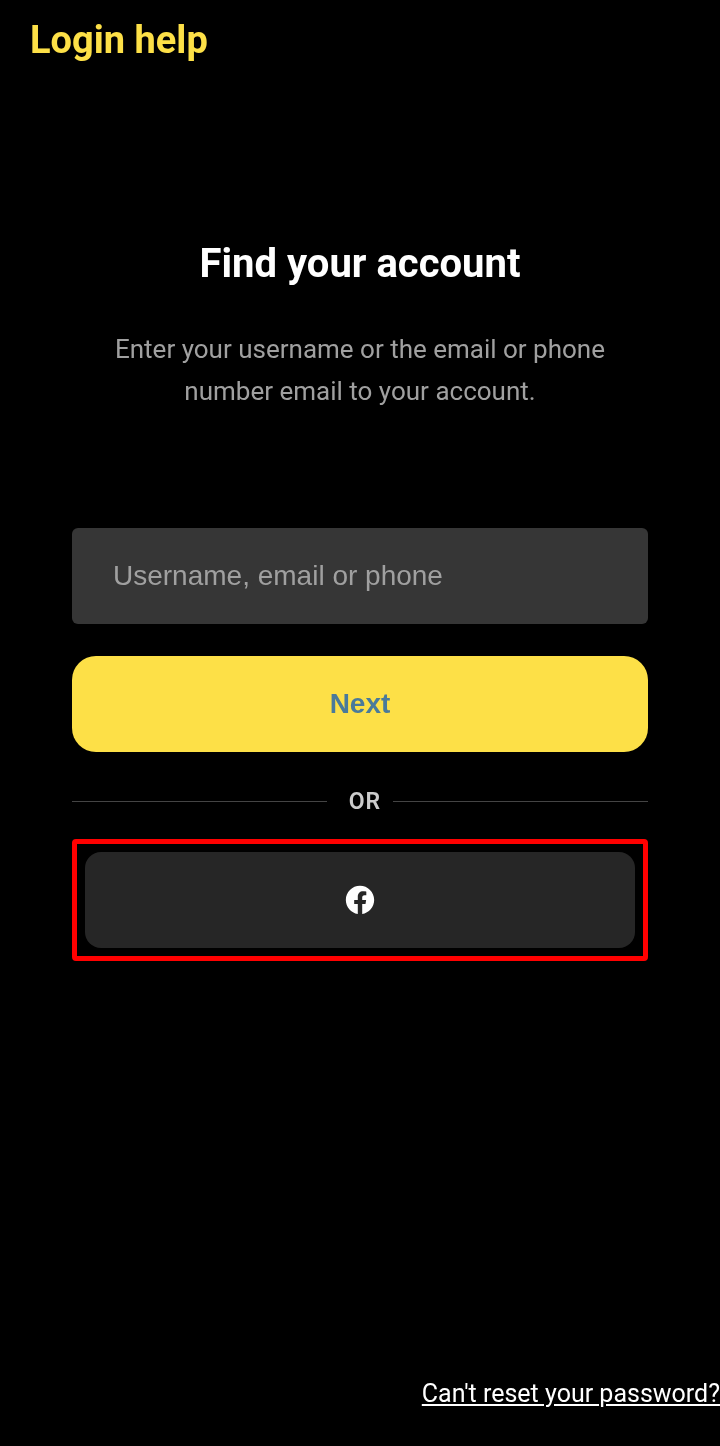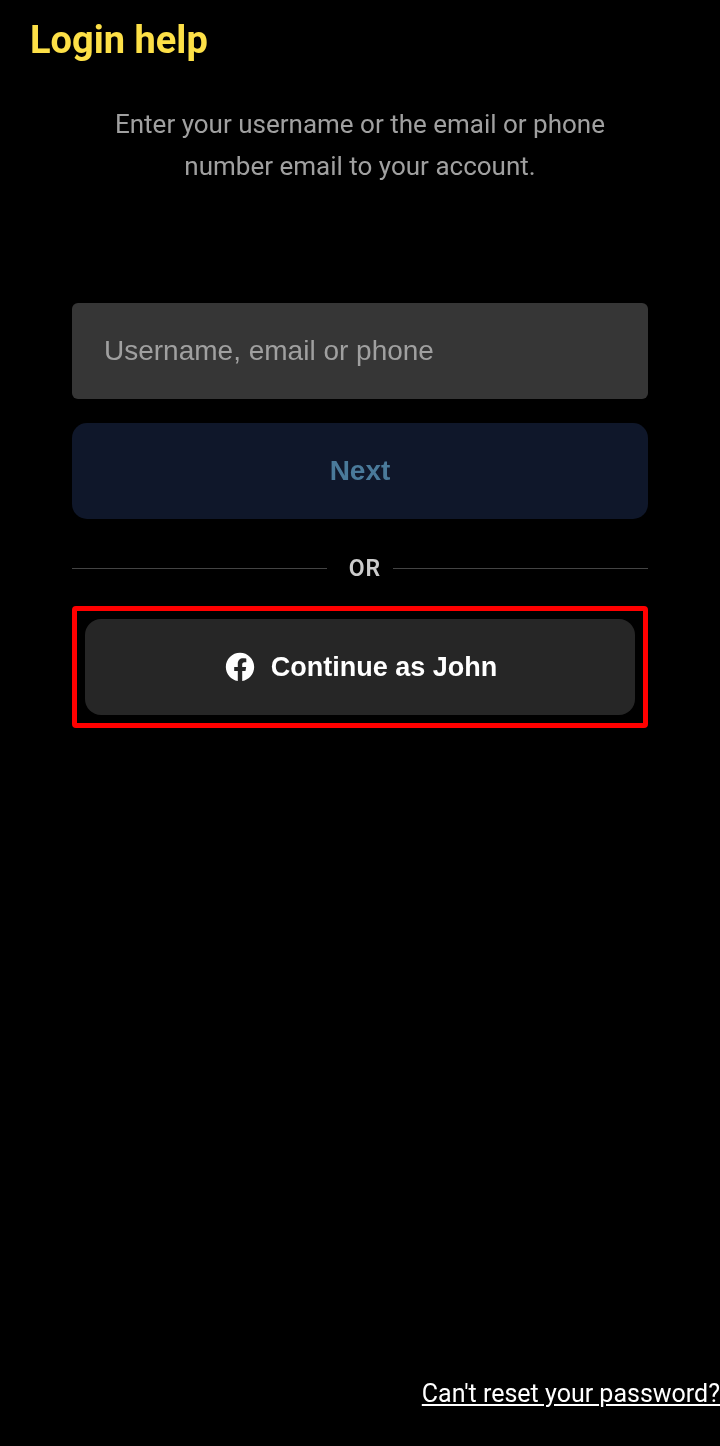--- a/index.html
+++ b/index.html
@@ -48,33 +48,33 @@
       margin-top: 116px;
     }
     .text-input {
       width: 100%;
       height: 96px;
       background: #363636;
       border: none;
       border-radius: 6px;
       color: #ffffff;
       font-size: 28px;
-      padding: 0 32px;
+      padding: 0 41px;
       outline: none;
     }
     .text-input::placeholder {
       color: #a0a0a0;
     }
     .next-button {
       width: 100%;
       height: 96px;
-      margin-top: 24px;
-      background: #0f172a;
+      margin-top: 32px;
+      background: #fde047;
       border: none;
-      border-radius: 15px;
+      border-radius: 24px;
       color: #4a7a9a;
       font-size: 28px;
       font-weight: 600;
       cursor: pointer;
     }
     .or-divider {
       display: flex;
       align-items: center;
       margin-top: 36px;
       gap: 12px;
@@ -129,20 +129,21 @@
     }
   </style>
 </head>
 <body>
 
 <div class="header">
   <h1 class="header-title">Login help</h1>
 </div>
 
 <div class="main">
+  <h2 class="find-heading">Find your account</h2>
   <p class="find-subtext">Enter your username or the email or phone number email to your account.</p>
 
   <div class="input-row">
     <input type="text" class="text-input" autofocus="" placeholder="Username, email or phone" style="">
   </div>
 
   <button class="next-button">Next</button>
 
   <div class="or-divider">
     <div class="or-line"></div>
@@ -150,18 +151,17 @@
     <div class="or-line"></div>
   </div>
 
   <div class="highlight-box">
     <button class="fb-button">
       <span class="fb-icon">
         <svg viewBox="0 0 24 24" width="34" height="34" fill="#ffffff">
           <path d="M12 2C6.477 2 2 6.477 2 12c0 4.991 3.657 9.128 8.438 9.879V14.89h-2.54V12h2.54V9.797c0-2.506 1.492-3.89 3.777-3.89 1.094 0 2.238.195 2.238.195v2.46h-1.26c-1.243 0-1.63.771-1.63 1.562V12h2.773l-.443 2.89h-2.33v6.989C18.343 21.129 22 16.99 22 12c0-5.523-4.477-10-10-10z"></path>
         </svg>
       </span>
-      <span>Continue as John</span>
     </button>
   </div>
 </div>
 
 <div class="footer-link">Can't reset your password?</div>
 
 </body></html>

